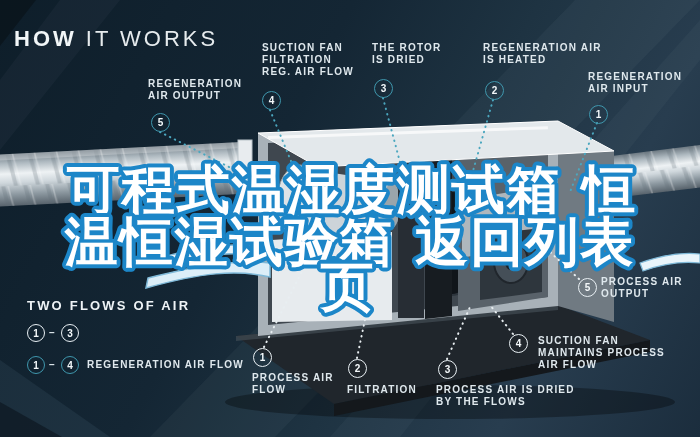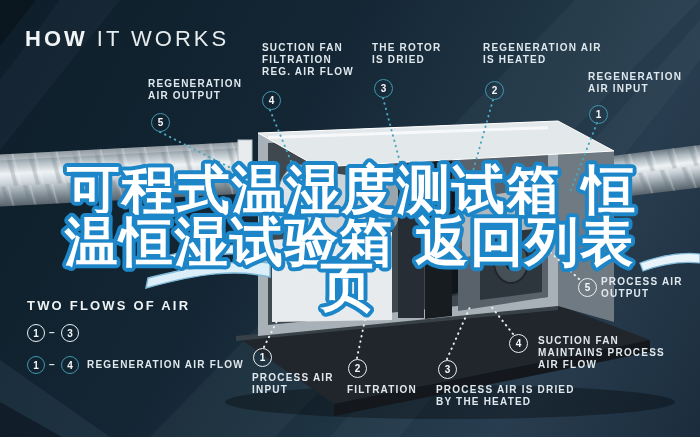--- a/index.html
+++ b/index.html
@@ -115,21 +115,21 @@
       <line x1="579" y1="279" x2="548" y2="250"></line>
     </g>
 
     <g font-weight="bold" font-size="53" text-anchor="middle" fill="#ffffff" stroke="#1c86c8" stroke-width="8" paint-order="stroke" stroke-linejoin="round" letter-spacing="2" font-family="'DejaVu Sans', sans-serif">
       <text x="352" y="208">可程式温湿度测试箱 恒</text>
       <text x="350" y="260">温恒湿试验箱 返回列表</text>
       <text x="348" y="305">页</text>
     </g>
   </svg>
 
-  <div class="title" style="left:25px;top:26px;">
+  <div class="title" style="left:14px;top:26px;">
     <span class="tb">HOW</span><span class="tl">IT WORKS</span>
   </div>
 
   <div class="lbl" style="left:148px;top:78px;">
     <div>REGENERATION</div>
     <div>AIR OUTPUT</div>
   </div>
   <div class="circ teal" style="left:151px;top:113px;">5</div>
 
   <div class="lbl" style="left:262px;top:42px;">
@@ -153,32 +153,32 @@
 
   <div class="lbl" style="left:588px;top:71px;">
     <div>REGENERATION</div>
     <div>AIR INPUT</div>
   </div>
   <div class="circ teal" style="left:589px;top:105px;">1</div>
 
   <div class="circ" style="left:253px;top:348px;">1</div>
   <div class="lbl" style="left:252px;top:372px;">
     <div>PROCESS AIR</div>
-    <div>INPUT</div>
+    <div>FLOW</div>
   </div>
 
   <div class="circ" style="left:348px;top:359px;">2</div>
   <div class="lbl" style="left:347px;top:384px;">
     <div>FILTRATION</div>
   </div>
 
   <div class="circ" style="left:438px;top:360px;">3</div>
   <div class="lbl" style="left:436px;top:384px;">
     <div>PROCESS AIR IS DRIED</div>
-    <div>BY THE HEATED</div>
+    <div>BY THE FLOWS</div>
   </div>
 
   <div class="circ" style="left:509px;top:334px;">4</div>
   <div class="lbl" style="left:538px;top:335px;">
     <div>SUCTION FAN</div>
     <div>MAINTAINS PROCESS</div>
     <div>AIR FLOW</div>
   </div>
 
   <div class="circ" style="left:578px;top:278px;">5</div>

